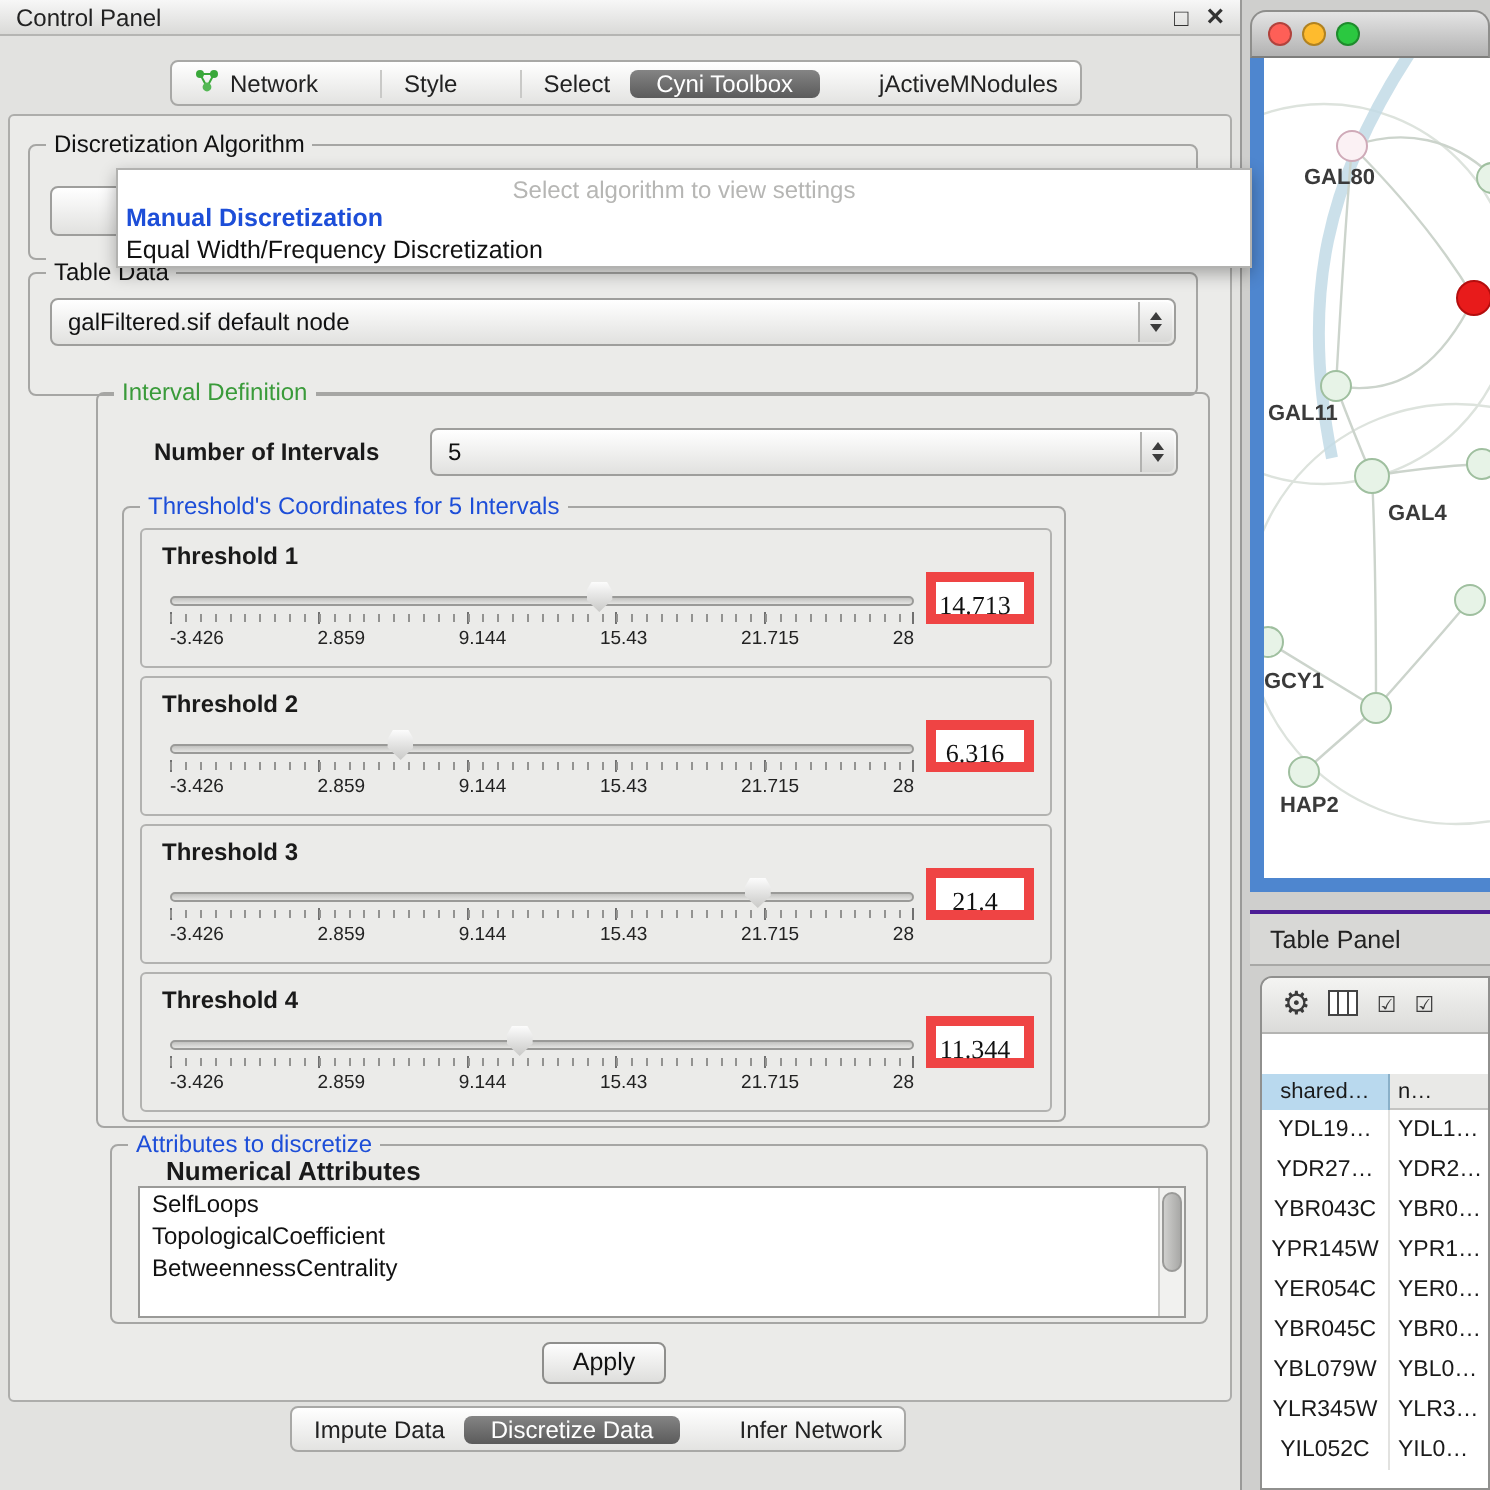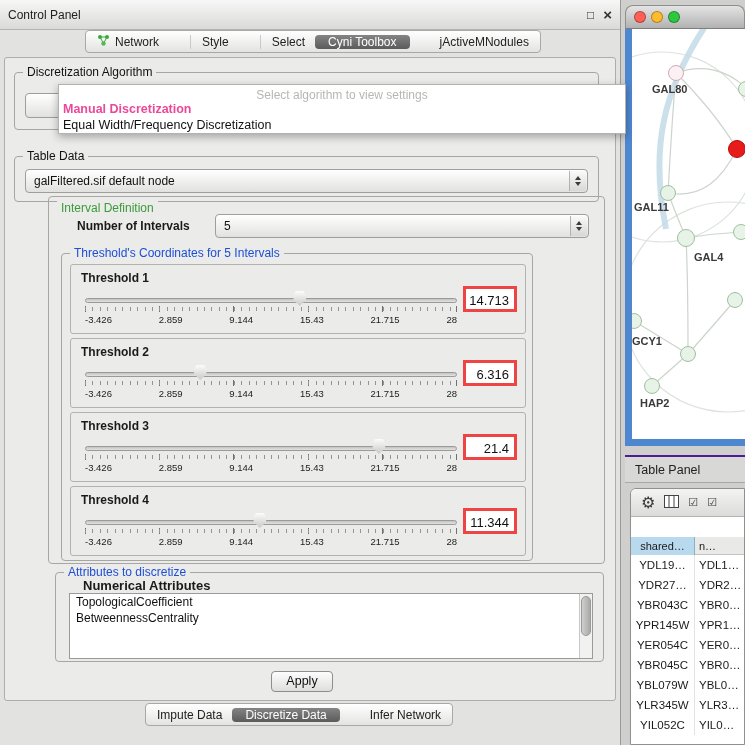--- a/index.html
+++ b/index.html
@@ -2,63 +2,63 @@
 <html><head>
 <meta charset="utf-8">
 <style>
   * { margin:0; padding:0; box-sizing:border-box; }
   html,body { width:745px; height:745px; }
   body { font-family:"Liberation Sans","DejaVu Sans",sans-serif; font-size:12px; color:#1a1a1a; }
   #app { position:relative; width:745px; height:745px; background:#cfcfcd; overflow:hidden; }
 
   
   .control-panel { position:absolute; left:0; top:0; width:621px; height:745px; background:#e2e2e0; border-right:1px solid #9a9a98; }
-  .cp-titlebar { position:absolute; left:0; top:0; width:100%; height:30px; background:linear-gradient(#f7f7f7,#dadad8); border-bottom:1px solid #b5b5b3; display:flex; align-items:center; padding:0 8px; }
+  .cp-titlebar { position:absolute; left:0; top:0; width:100%; height:18px; background:linear-gradient(#f7f7f7,#dadad8); border-bottom:1px solid #b5b5b3; display:flex; align-items:center; padding:0 8px; }
   .cp-titlebar .title { font-size:12px; color:#222; }
   .cp-titlebar .spacer { flex:1; }
   .cp-titlebar .tb-icon { font-size:12px; color:#333; margin-left:9px; cursor:default; }
   .cp-titlebar .tb-close { font-weight:bold; font-size:15px; line-height:12px; }
 
   .tabstrip { position:absolute; display:flex; align-items:center; height:23px; background:linear-gradient(#ffffff,#e3e3e1); border:1px solid #a8a8a6; border-radius:4px; font-size:12px; }
   .tabstrip .tab { display:flex; align-items:center; padding:0 11px; color:#222; white-space:nowrap; }
   .tabstrip .tab + .tab { border-left:1px solid #c9c9c7;margin-left:20px; }
   .tabstrip .tab.selected { background:linear-gradient(#848484,#5b5b5b); color:#fff; border-radius:4px; margin:-1px; padding:0 13px; border-left:none; z-index:2; }
   .tabstrip .tab.selected + .tab { border-left:none; }
   .tab .net-icon { margin-right:5px; display:inline-block; }
   #tabs-top { left:85px; top:30px; }
   #tabs-bottom { left:145px; top:703px; }
 
   .cp-main { position:absolute; left:4px; top:57px; width:612px; height:644px; background:#ebebe9; border:1px solid #adadab; border-radius:3px; }
 
   .group { position:absolute; border:1px solid #a6a6a4; border-radius:4px; }
   .gtitle { position:absolute; top:-8px; left:8px; background:#ebebe9; padding:0 4px; font-size:12px; color:#111; white-space:nowrap; }
-  .gtitle.green { color:#3a9b3a;margin-top:12px; }
+  .gtitle.green { color:#3a9b3a; }
   .gtitle.blue { color:#1d4ed8; }
 
   .combo { position:absolute; background:linear-gradient(#ffffff,#e1e1df); border:1px solid #9e9e9c; border-radius:4px; display:flex; align-items:center; padding:0 24px 0 8px; font-size:12px; color:#111; }
   .stepper { position:absolute; right:1px; top:1px; bottom:1px; width:17px; display:flex; flex-direction:column; align-items:center; justify-content:center; gap:2px; background:linear-gradient(#fafafa,#d8d8d6); border-left:1px solid #b2b2b0; border-radius:0 3px 3px 0; }
   .arr-up { width:0; height:0; border-left:3.5px solid transparent; border-right:3.5px solid transparent; border-bottom:4px solid #3c3c3c; }
   .arr-down { width:0; height:0; border-left:3.5px solid transparent; border-right:3.5px solid transparent; border-top:4px solid #3c3c3c; }
 
   
   .popup { position:absolute; left:10px; top:84px; width:568px; height:50px; background:#fff; border:1px solid #b2b2b0; box-shadow:0 3px 8px rgba(0,0,0,.3); z-index:30;margin-left:48px; }
   .popup .ph { position:absolute; left:0; right:0; top:3px; text-align:center; color:#b6b6b4; font-size:12px; }
-  .popup .opt1 { position:absolute; left:4px; top:17px; font-weight:bold; font-size:12.5px; color:#ec4899; }
+  .popup .opt1 { position:absolute; left:4px; top:17px; font-weight:bold; font-size:12.5px; color:#1d4ed8; }
   .popup .opt2 { position:absolute; left:4px; top:33px; font-size:12.5px; color:#111; }
 
   
   .th-panel { position:absolute; left:8px; width:456px; height:70px; background:#ebebe9; border:1px solid #b2b2b0; border-radius:3px; }
   .th-label { position:absolute; left:10px; top:6px; font-weight:bold; font-size:12px; }
   .slider { position:absolute; left:14px; top:24px; width:372px; height:42px; }
   .track { position:absolute; left:0; top:9px; width:372px; height:5px; background:linear-gradient(#c2c2c0,#e4e4e2); border:1px solid #9a9a98; border-radius:3px; }
   .thumb { position:absolute; top:2px; width:13px; height:15px; transform:translateX(-50%); background:linear-gradient(#fcfcfc,#c9c9c7); clip-path:polygon(0 30%, 20% 0, 80% 0, 100% 30%, 100% 58%, 50% 100%, 0 58%); z-index:2; }
   .ticks-major { position:absolute; left:0; top:17px; width:372px; height:6px; background:repeating-linear-gradient(to right,#707070 0,#707070 1px,transparent 1px,transparent 74.2px); }
   .ticks-minor { position:absolute; left:0; top:18px; width:372px; height:4px; background:repeating-linear-gradient(to right,#939391 0,#939391 1px,transparent 1px,transparent 7.44px); }
   .scale { position:absolute; left:0; top:25px; width:372px; display:flex; justify-content:space-between; font-size:9.5px; color:#222; }
-  .th-value { position:absolute; right:8px; top:21px; width:54px; height:26px; background:#fff; border:3px solid #ef4444; font-size:13px; text-align:right; line-height:24px; padding-right:5px; color:#111; }
+  .th-value { position:absolute; right:8px; top:21px; width:54px; height:26px; background:#fff; border:5px solid #ef4444; font-size:13px; text-align:center; line-height:24px; padding-right:5px; color:#111;font-family:Liberation Serif, serif; }
 
   
   .listbox { position:absolute; left:13px; top:20px; width:524px; height:66px; background:#fff; border:1px solid #9a9a98; overflow:hidden; }
   .listbox .item { padding-left:6px; font-size:12px; line-height:16px; color:#111; white-space:nowrap; }
   .vscroll { position:absolute; right:0; top:0; bottom:0; width:13px; background:#f1f1ef; border-left:1px solid #c8c8c6; }
   .vthumb { position:absolute; left:1px; top:2px; width:10px; height:40px; background:linear-gradient(90deg,#cfcfcd,#a9a9a7); border:1px solid #9a9a98; border-radius:5px; }
 
   .apply-btn { position:absolute; left:271px; top:671px; width:62px; height:21px; background:linear-gradient(#fdfdfd,#dededc); border:1px solid #8e8e8c; border-radius:4px; font-size:12.5px; text-align:center; line-height:19px; color:#111; }
 
   
@@ -141,21 +141,21 @@
           </span>
       </div>
     </div>
 
     <div class="popup">
       <div class="ph">Select algorithm to view settings</div>
       <div class="opt1">Manual Discretization</div>
       <div class="opt2">Equal Width/Frequency Discretization</div>
     </div>
 
-    <div class="group" style="left:14px; top:156px; width:585px; height:46px;">
+    <div class="group" style="left:14px; top:136px; width:585px; height:62px;">
       <span class="gtitle">Table Data</span>
       <div class="combo" style="left:10px; top:12px; width:563px; height:24px;">
         <span>galFiltered.sif default node</span>
         <span class="stepper">
             <span class="arr-up"></span>
             <span class="arr-down"></span>
           </span>
       </div>
     </div>
 
@@ -249,20 +249,21 @@
           </div>
           <div class="th-value">11.344</div>
         </div>
       </div>
     </div>
 
     <div class="group" style="left:55px; top:572px; width:549px; height:90px;">
       <span class="gtitle blue">Attributes to discretize</span>
       <div style="position:absolute; left:27px; top:5px; font-weight:bold; font-size:13px;">Numerical Attributes</div>
       <div class="listbox">
+        <div class="item">SelfLoops</div>
         <div class="item">TopologicalCoefficient</div>
         <div class="item">BetweennessCentrality</div>
         <div class="vscroll">
             <div class="vthumb"></div>
           </div>
       </div>
     </div>
 
     <div class="apply-btn">Apply</div>
 

